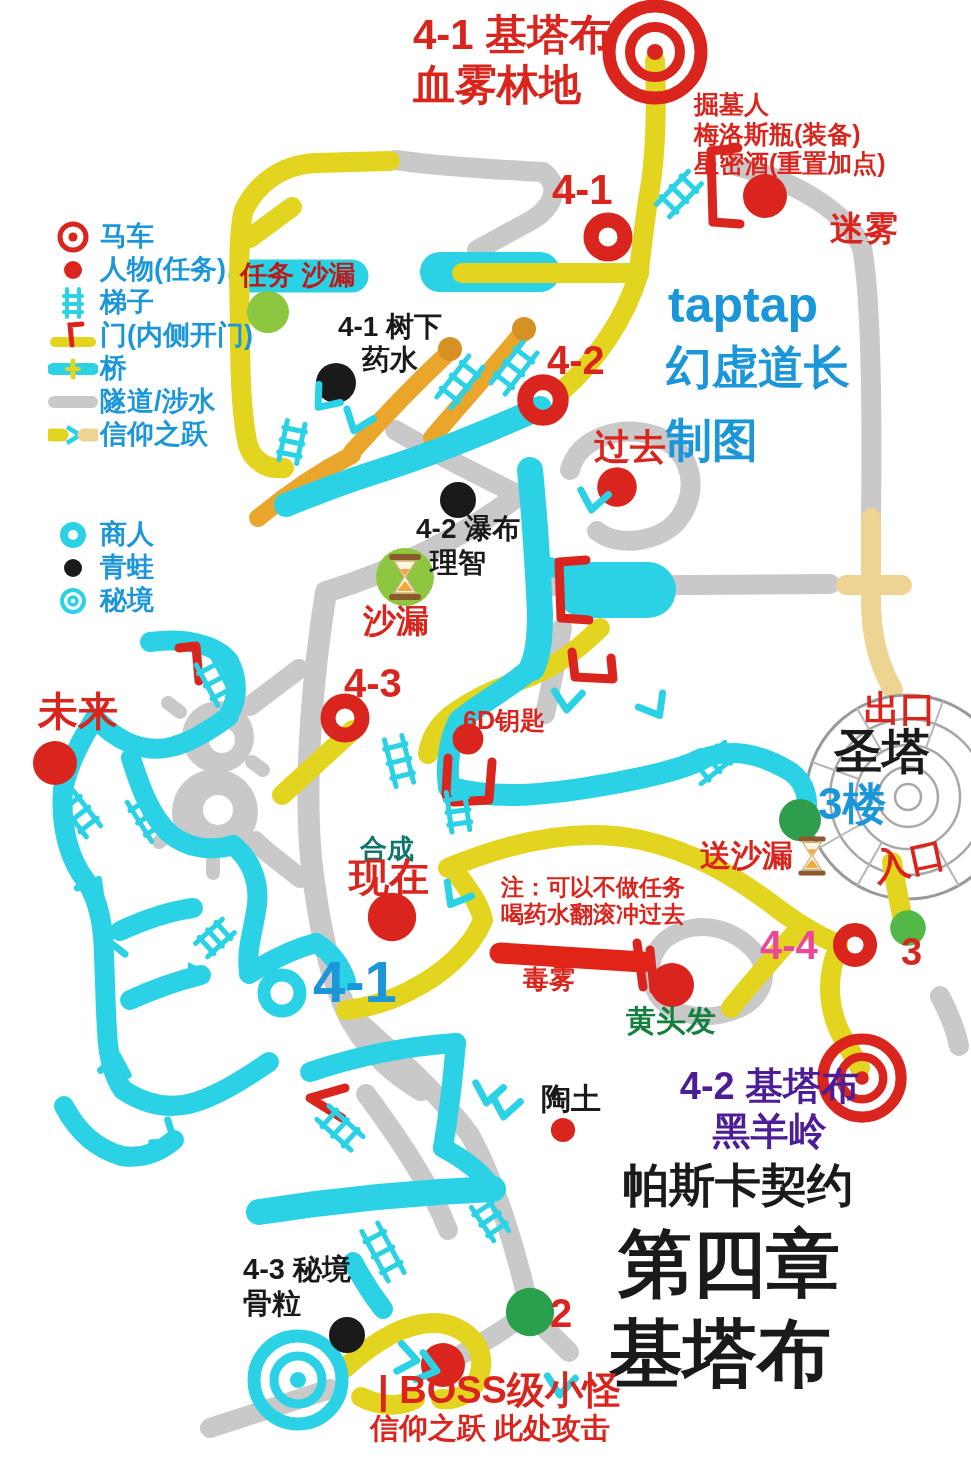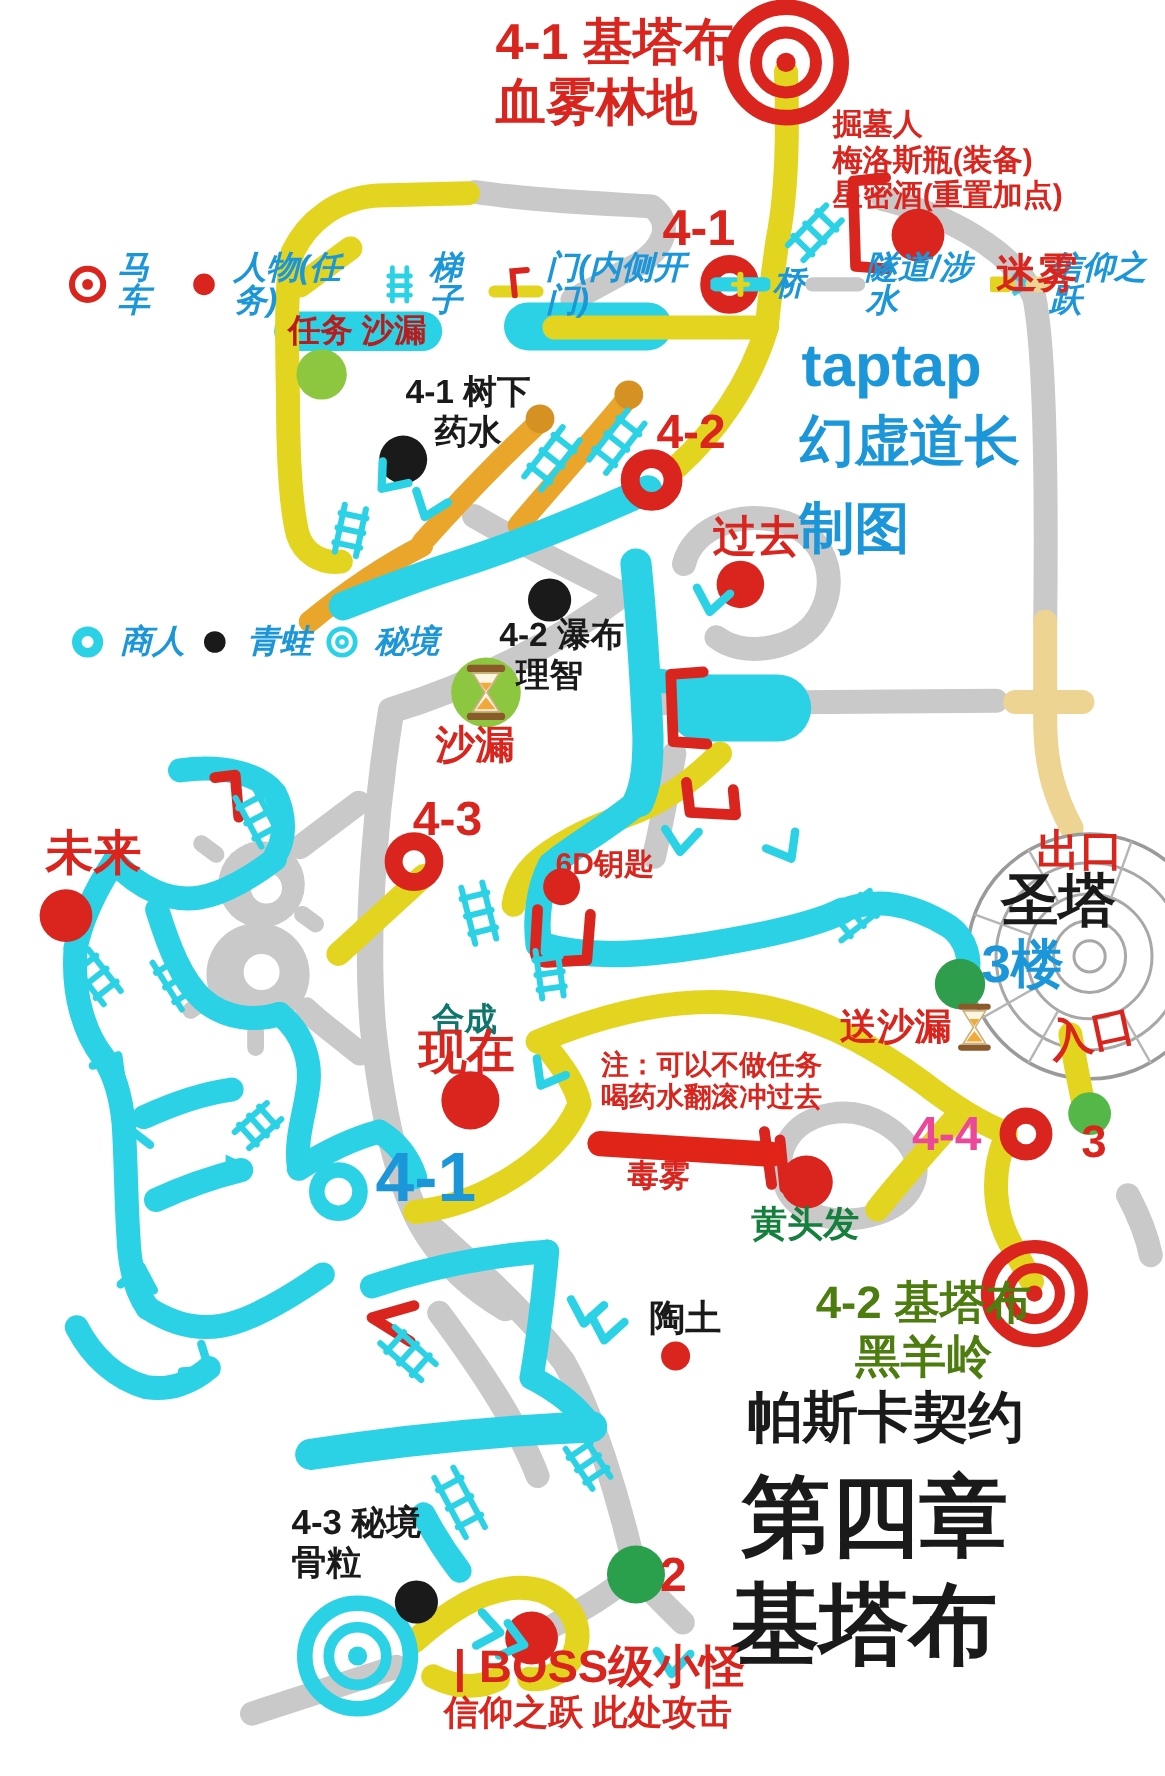--- a/index.html
+++ b/index.html
@@ -1,20 +1,20 @@
 <!DOCTYPE html>
 <html><head>
 <meta charset="utf-8">
 <style>
   html,body{margin:0;padding:0;background:#ffffff;}
   #map-canvas{position:relative;width:971px;height:1480px;background:#ffffff;overflow:hidden;
     font-family:"Liberation Sans","DejaVu Sans",sans-serif;}
   #art{position:absolute;left:0;top:0;}
   .lbl{position:absolute;font-weight:700;white-space:pre-line;line-height:1.18;transform-origin:left top;}
-  .legend{position:absolute;display:flex;flex-direction:row;font-style:italic;}
+  .legend{position:absolute;display:flex;flex-direction:column;}
   .legend-row{display:flex;align-items:center;height:33px;}
   .legend-icon{width:52px;display:flex;justify-content:flex-start;align-items:center;}
   .legend-label{font-size:27px;font-weight:700;color:#1b96d9;line-height:1;}
 </style>
 </head>
 <body>
 
 <div id="map-canvas">
 
   <svg id="art" width="971" height="1480" viewBox="0 0 971 1480">
@@ -550,23 +550,23 @@
       <div class="lbl" style="left: 360px; top: 834px; font-size: 27px; color: #0f766e;">合成</div>
       <div class="lbl" style="left: 349px; top: 854px; font-size: 40px; color: rgb(217, 37, 29);">现在</div>
       <div class="lbl" style="left: 501px; top: 874px; font-size: 23px; color: rgb(217, 37, 29);">注：可以不做任务
 喝药水翻滚冲过去</div>
       <div class="lbl" style="left: 760px; top: 922px; font-size: 40px; color: #ec4899;">4-4</div>
       <div class="lbl" style="left: 901px; top: 930px; font-size: 38px; color: rgb(217, 37, 29);">3</div>
       <div class="lbl" style="left: 523px; top: 964px; font-size: 26px; color: rgb(217, 37, 29);">毒雾</div>
       <div class="lbl" style="left: 626px; top: 1003px; font-size: 30px; color: #15803d;">黄头发</div>
       <div class="lbl" style="left: 313px; top: 948px; font-size: 58px; color: rgb(27, 150, 217);">4-1</div>
       <div class="lbl" style="left: 541px; top: 1081px; font-size: 30px; color: rgb(26, 26, 26);">陶土</div>
-      <div class="lbl" style="left: 642px; top: 1064px; font-size: 38px; color: #4d7c0f; width: 255px; text-align: center;">4-2 基塔布
+      <div class="lbl" style="left: 642px; top: 1064px; font-size: 38px; color: #4c1d95; width: 255px; text-align: center;">4-2 基塔布
 黑羊岭</div>
-      <div class="lbl" style="left: 623px; top: 1158px; font-size: 46px; color: rgb(26, 26, 26); font-family: Liberation Mono, monospace;">帕斯卡契约</div>
+      <div class="lbl" style="left: 623px; top: 1158px; font-size: 46px; color: rgb(26, 26, 26);">帕斯卡契约</div>
       <div class="lbl" style="left: 618px; top: 1220px; font-size: 74px; color: rgb(26, 26, 26);">第四章</div>
       <div class="lbl" style="left: 609px; top: 1310px; font-size: 74px; color: rgb(26, 26, 26);">基塔布</div>
       <div class="lbl" style="left: 243px; top: 1252px; font-size: 29px; color: rgb(26, 26, 26);">4-3 秘境
 骨粒</div>
       <div class="lbl" style="left: 550px; top: 1290px; font-size: 40px; color: rgb(217, 37, 29);">2</div>
       <div class="lbl" style="left: 378px; top: 1368px; font-size: 38px; color: rgb(217, 37, 29);">| BOSS级小怪</div>
       <div class="lbl" style="left: 370px; top: 1411px; font-size: 29px; color: rgb(217, 37, 29);">信仰之跃 此处攻击</div>
     </div>
 </div>
 

